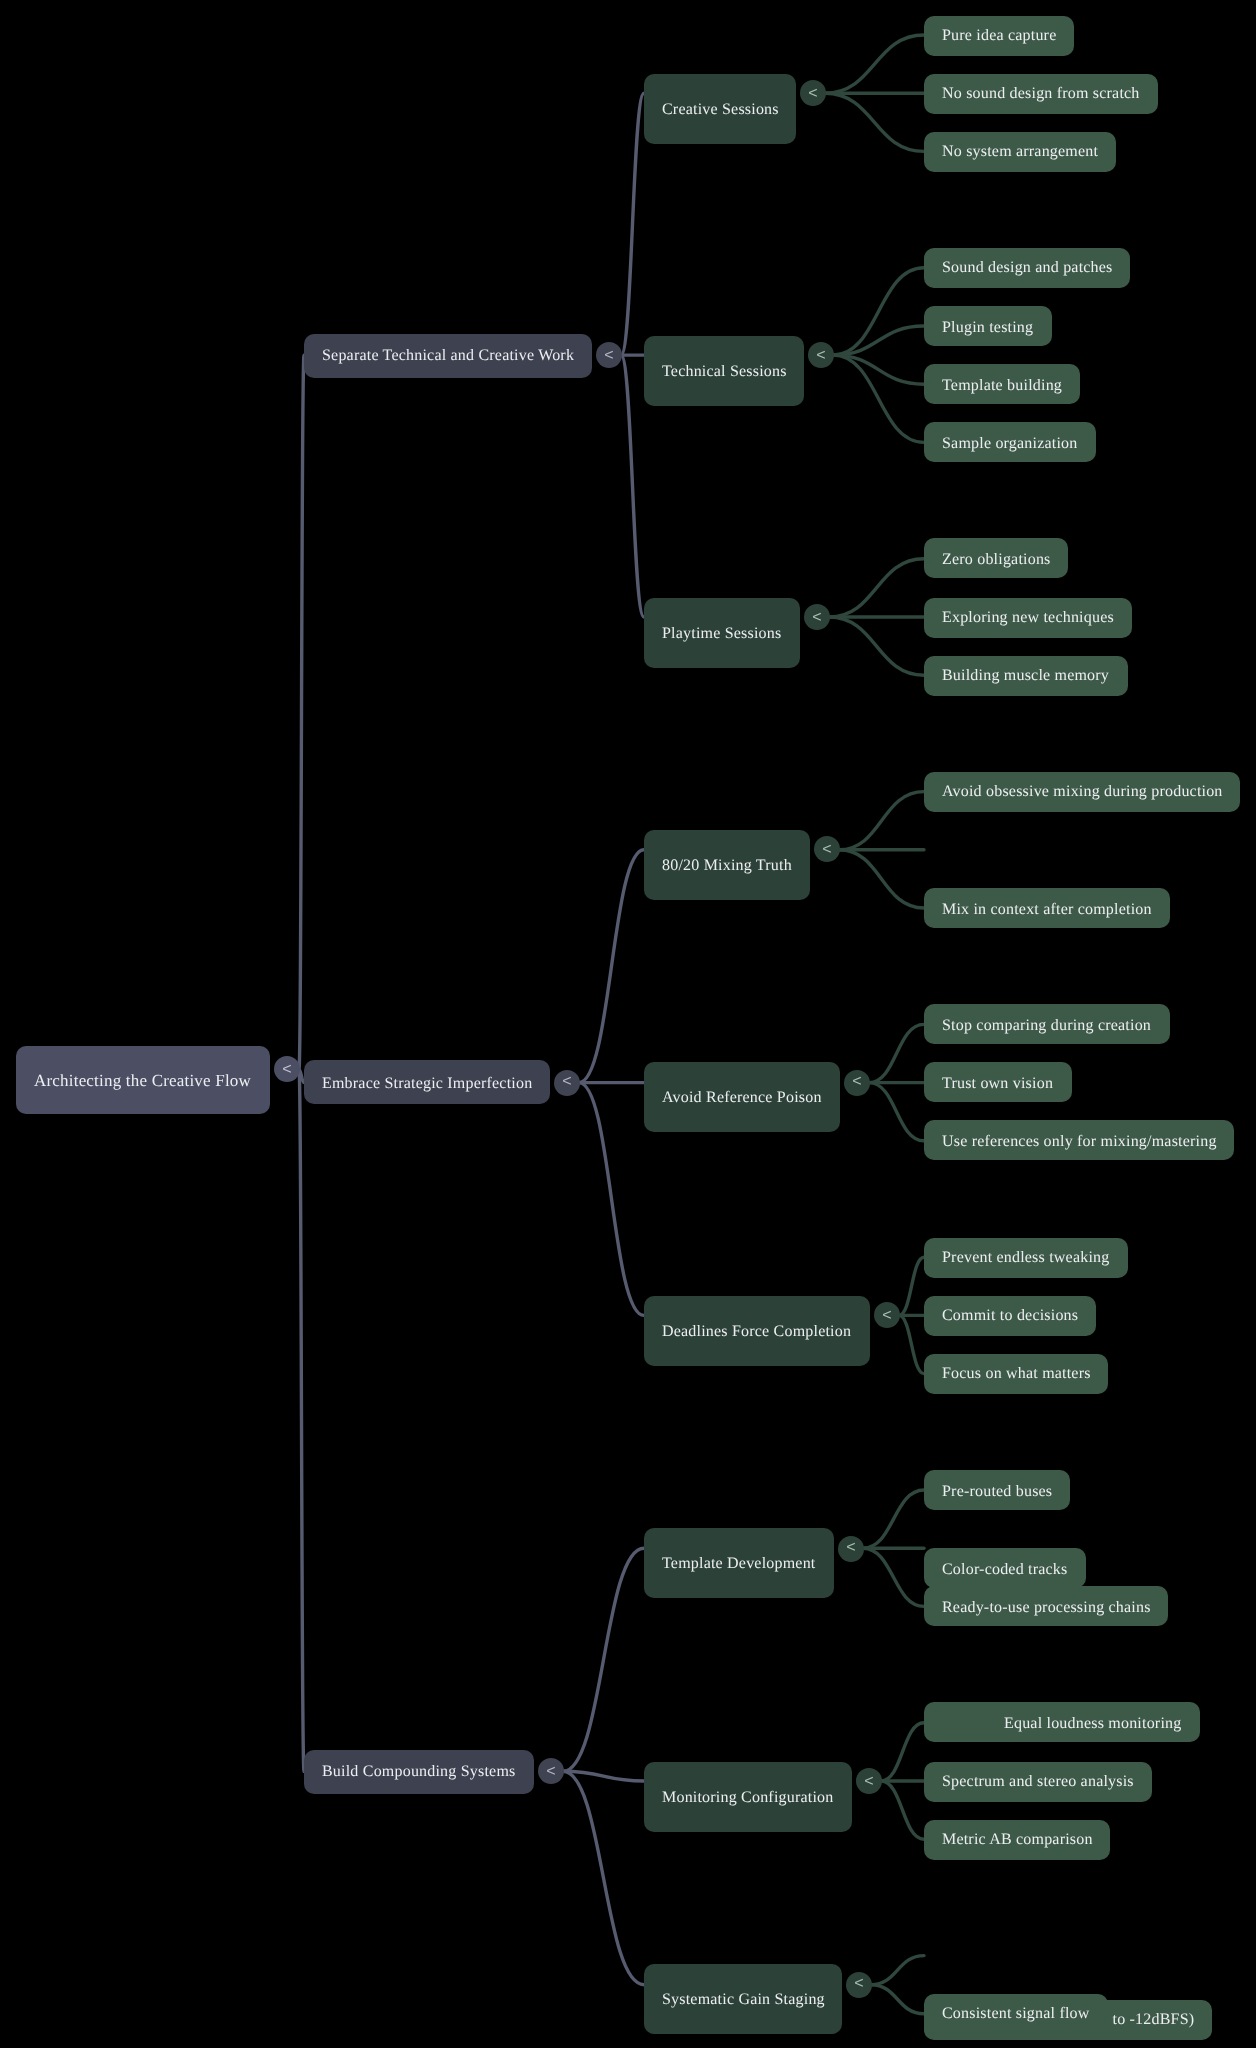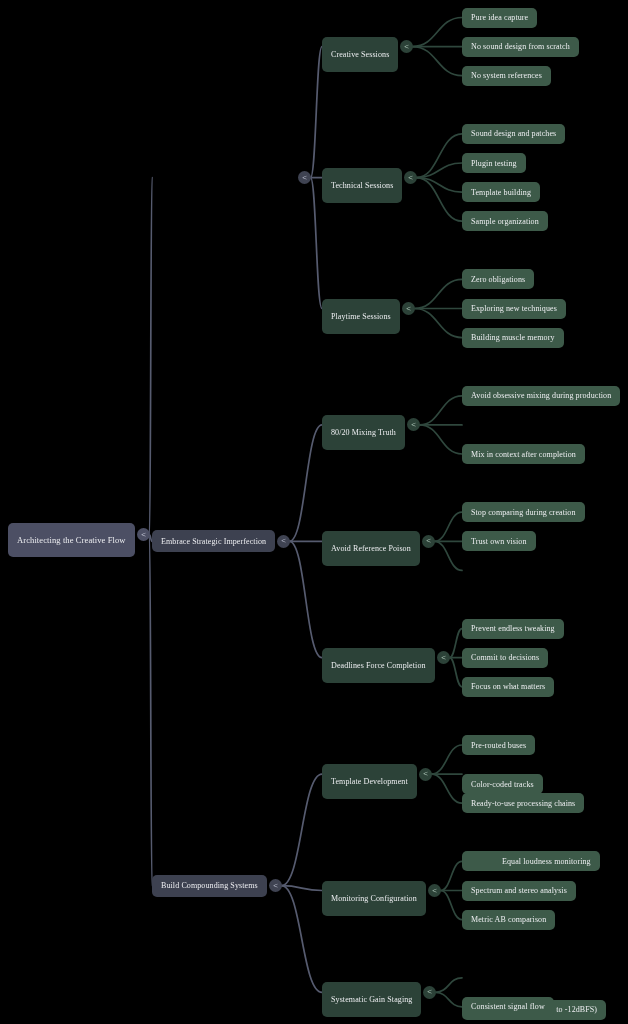--- a/index.html
+++ b/index.html
@@ -68,40 +68,42 @@
       <path d="M 431.5 774.1 C 446.75 774.1, 446.75 745, 462 745" class="link" stroke="#2f473d"></path>
       <path d="M 431.5 774.1 C 446.75 774.1, 446.75 774.1, 462 774.1" class="link" stroke="#2f473d"></path>
       <path d="M 431.5 774.1 C 446.75 774.1, 446.75 803.2, 462 803.2" class="link" stroke="#2f473d"></path>
       <path d="M 440.5 890.5 C 451.25 890.5, 451.25 861.4000000000001, 462 861.4000000000001" class="link" stroke="#2f473d"></path>
       <path d="M 440.5 890.5 C 451.25 890.5, 451.25 890.5, 462 890.5" class="link" stroke="#2f473d"></path>
       <path d="M 440.5 890.5 C 451.25 890.5, 451.25 919.6, 462 919.6" class="link" stroke="#2f473d"></path>
       <path d="M 435.5 992.3500000000001 C 448.75 992.3500000000001, 448.75 977.8000000000001, 462 977.8000000000001" class="link" stroke="#2f473d"></path>
       <path d="M 435.5 992.3500000000001 C 448.75 992.3500000000001, 448.75 1006.9000000000001, 462 1006.9000000000001" class="link" stroke="#2f473d"></path>
     </svg>
 <div class="node d0" style="left: 8px; top: 522.833px;">Architecting the Creative Flow</div>
+    <div class="node d1" style="left: 152px; top: 166.55px;">Separate Technical and Creative Work</div>
     <div class="node d2" style="left: 322px; top: 36.6px;">Creative Sessions</div>
     <div class="node d3" style="left: 462px; top: 7.5px;">Pure idea capture</div>
     <div class="node d3" style="left: 462px; top: 36.6px;">No sound design from scratch</div>
-    <div class="node d3" style="left: 462px; top: 65.7px;">No system references</div>
+    <div class="node d3" style="left: 462px; top: 65.7px;">No system arrangement</div>
     <div class="node d2" style="left: 322px; top: 167.55px;">Technical Sessions</div>
     <div class="node d3" style="left: 462px; top: 123.9px;">Sound design and patches</div>
     <div class="node d3" style="left: 462px; top: 153px;">Plugin testing</div>
     <div class="node d3" style="left: 462px; top: 182.1px;">Template building</div>
     <div class="node d3" style="left: 462px; top: 211.2px;">Sample organization</div>
     <div class="node d2" style="left: 322px; top: 298.5px;">Playtime Sessions</div>
     <div class="node d3" style="left: 462px; top: 269.4px;">Zero obligations</div>
     <div class="node d3" style="left: 462px; top: 298.5px;">Exploring new techniques</div>
     <div class="node d3" style="left: 462px; top: 327.6px;">Building muscle memory</div>
     <div class="node d1" style="left: 152px; top: 530.3px;">Embrace Strategic Imperfection</div>
     <div class="node d2" style="left: 322px; top: 414.9px;">80/20 Mixing Truth</div>
     <div class="node d3" style="left: 462px; top: 385.8px;">Avoid obsessive mixing during production</div>
     <div class="node d3" style="left: 462px; top: 444px;">Mix in context after completion</div>
     <div class="node d2" style="left: 322px; top: 531.3px;">Avoid Reference Poison</div>
     <div class="node d3" style="left: 462px; top: 502.2px;">Stop comparing during creation</div>
     <div class="node d3" style="left: 462px; top: 531.3px;">Trust own vision</div>
+    <div class="node d3" style="left: 462px; top: 560.4px;">Use references only for mixing/mastering</div>
     <div class="node d2" style="left: 322px; top: 647.7px;">Deadlines Force Completion</div>
     <div class="node d3" style="left: 462px; top: 618.6px;">Prevent endless tweaking</div>
     <div class="node d3" style="left: 462px; top: 647.7px;">Commit to decisions</div>
     <div class="node d3" style="left: 462px; top: 676.8px;">Focus on what matters</div>
     <div class="node d1" style="left: 152px; top: 874.65px;">Build Compounding Systems</div>
     <div class="node d2" style="left: 322px; top: 764.1px;">Template Development</div>
     <div class="node d3" style="left: 462px; top: 735px;">Pre-routed buses</div>
     <div class="node d3" style="left: 462px; top: 774px;">Color-coded tracks</div>
     <div class="node d3" style="left: 462px; top: 793.2px;">Ready-to-use processing chains</div>
     <div class="node d2" style="left: 322px; top: 880.5px;">Monitoring Configuration</div>

